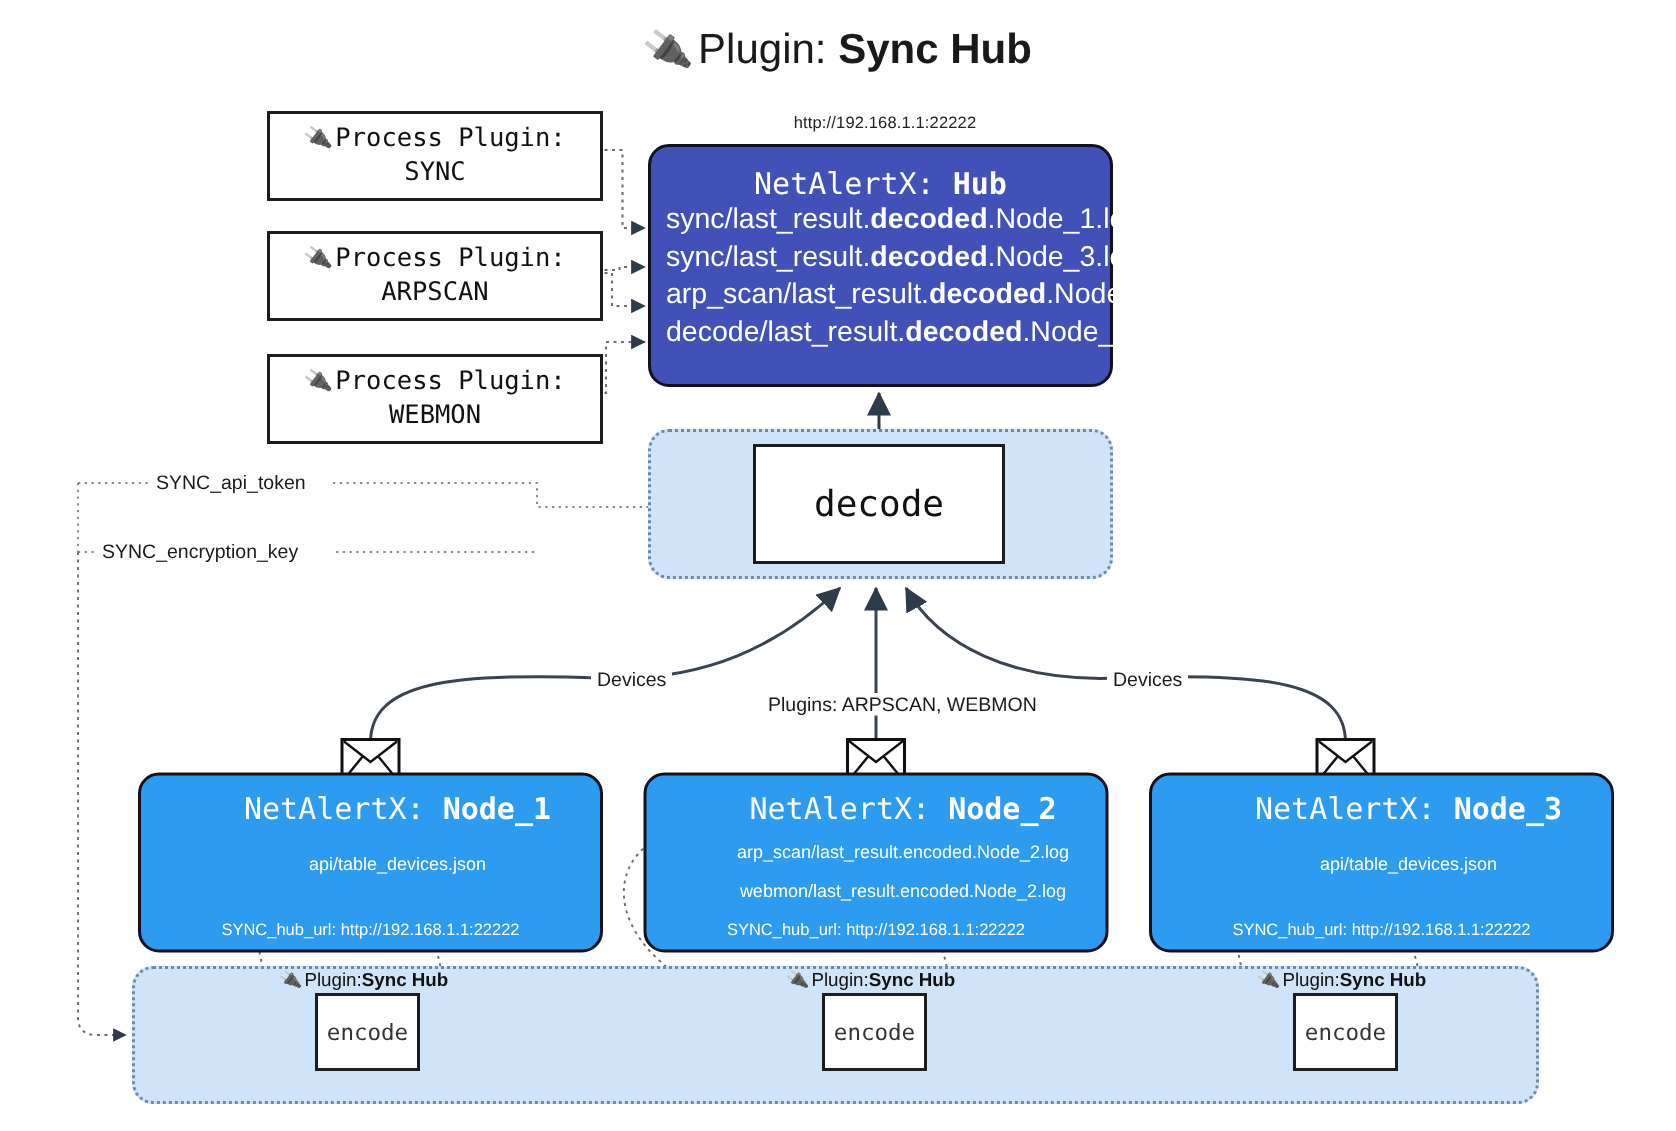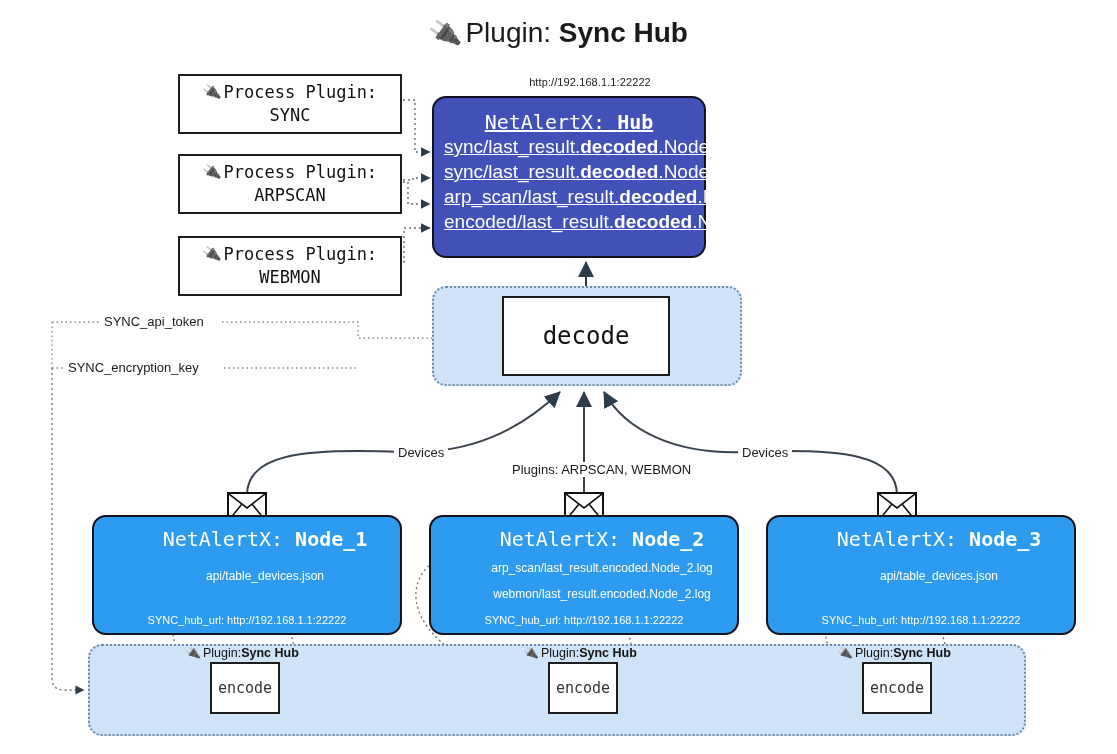--- a/index.html
+++ b/index.html
@@ -28,23 +28,23 @@
   }
   .proc-box .l1{display:flex;align-items:center;}
   .proc-box .plug{font-size:15px;margin-right:2px;display:inline-block;transform:rotate(-8deg);}
 
   .hub-url{
     position:absolute;left:455px;top:76px;width:270px;text-align:center;
     font-size:11px;color:#222;letter-spacing:.1px;
   }
 
   .hub-box{
-    position:absolute;left:432px;top:96px;width:274px;height:162px;
+    position:absolute;left:432px;top:96px;width:310px;height:162px;
     background:#4151b7;border:2px solid #12121f;border-radius:14px;
-    color:#ffffff;box-sizing:border-box;text-decoration:underline;
+    color:#ffffff;box-sizing:border-box;
   }
   .hub-title{
     text-align:center;margin-top:12px;font-size:20px;
     font-family:"DejaVu Sans Mono","Liberation Mono",monospace;
   }
   .hub-title b{font-weight:bold;}
   .hub-line{
     font-size:19px;line-height:25px;padding-left:10px;white-space:nowrap;
   }
   .hub-line b{font-weight:bold;}
@@ -177,21 +177,21 @@
       </div>
     <div>WEBMON</div>
   </div>
 
   <div class="hub-url">http://192.168.1.1:22222</div>
   <div class="hub-box">
     <div class="hub-title"><span>NetAlertX: </span><b>Hub</b></div>
     <div class="hub-line"><span>sync/last_result.</span><b>decoded</b><span>.Node_1.log</span></div>
     <div class="hub-line"><span>sync/last_result.</span><b>decoded</b><span>.Node_3.log</span></div>
     <div class="hub-line"><span>arp_scan/last_result.</span><b>decoded</b><span>.Node_2.log</span></div>
-    <div class="hub-line"><span>encoded/last_result.</span><b>decoded</b><span>.Node_2.log</span></div>
+    <div class="hub-line"><span>decode/last_result.</span><b>decoded</b><span>.Node_2.log</span></div>
   </div>
 
   <div class="decode-wrap"></div>
   <div class="decode-box">decode</div>
 
   <div class="edge-label" style="left:100px;top:314px;">SYNC_api_token</div>
   <div class="edge-label" style="left:64px;top:360px;">SYNC_encryption_key</div>
 
   <div class="edge-label" style="left:394px;top:445px;">Devices</div>
   <div class="edge-label" style="left:508px;top:462px;">Plugins: ARPSCAN, WEBMON</div>

